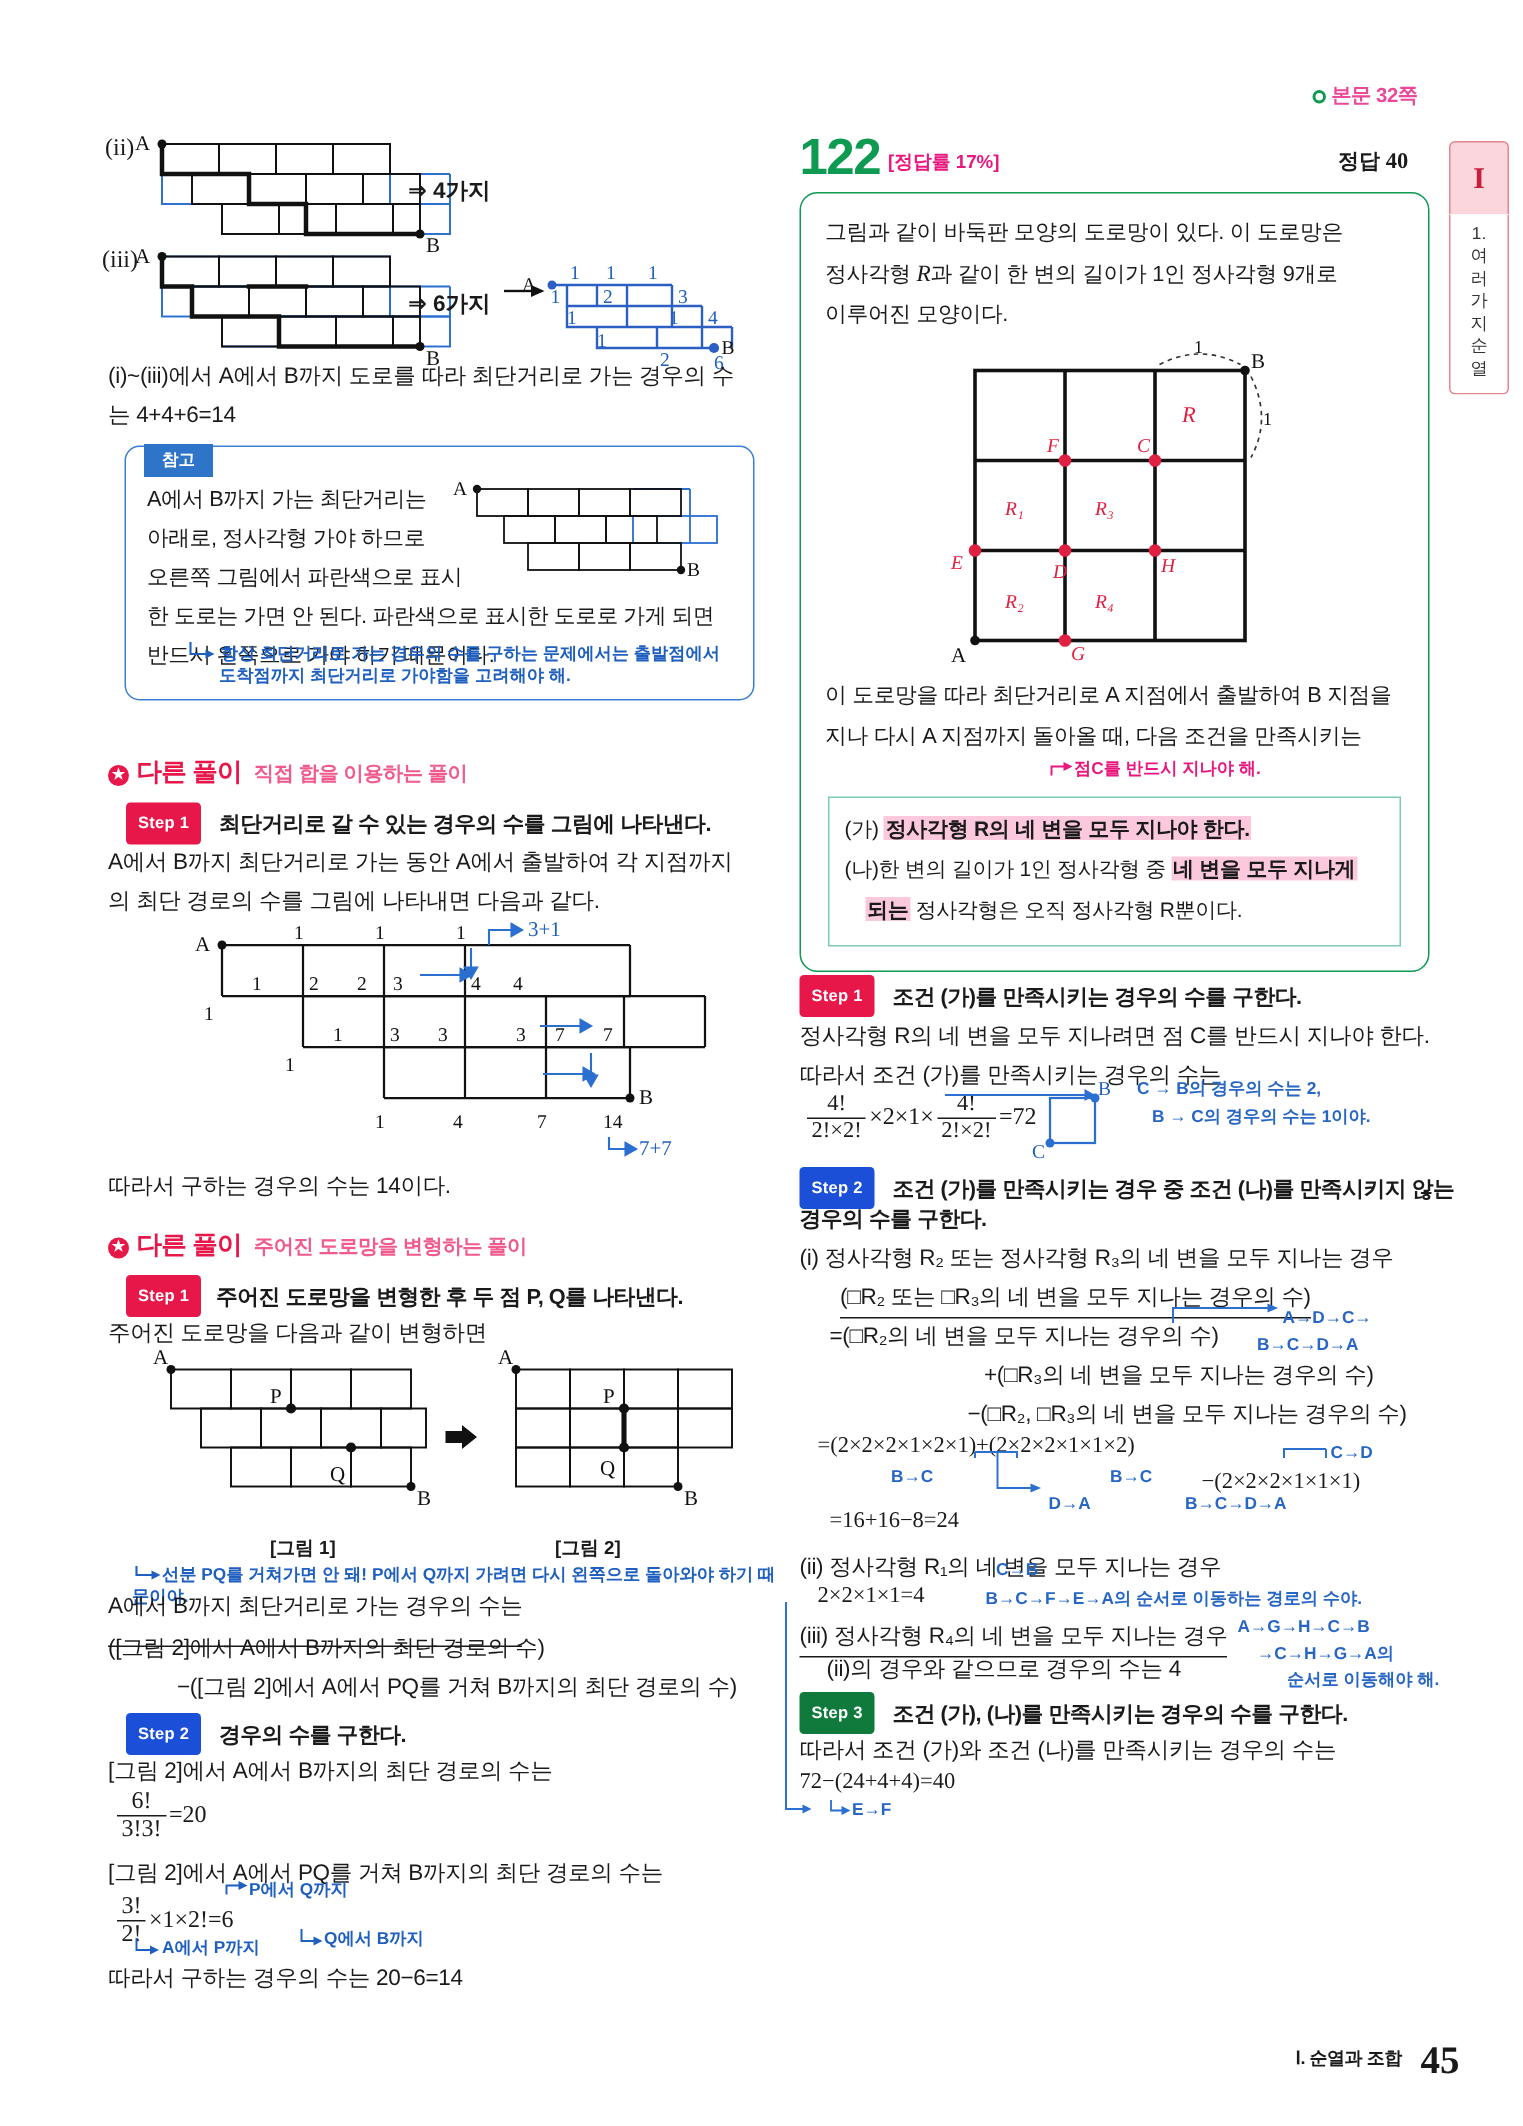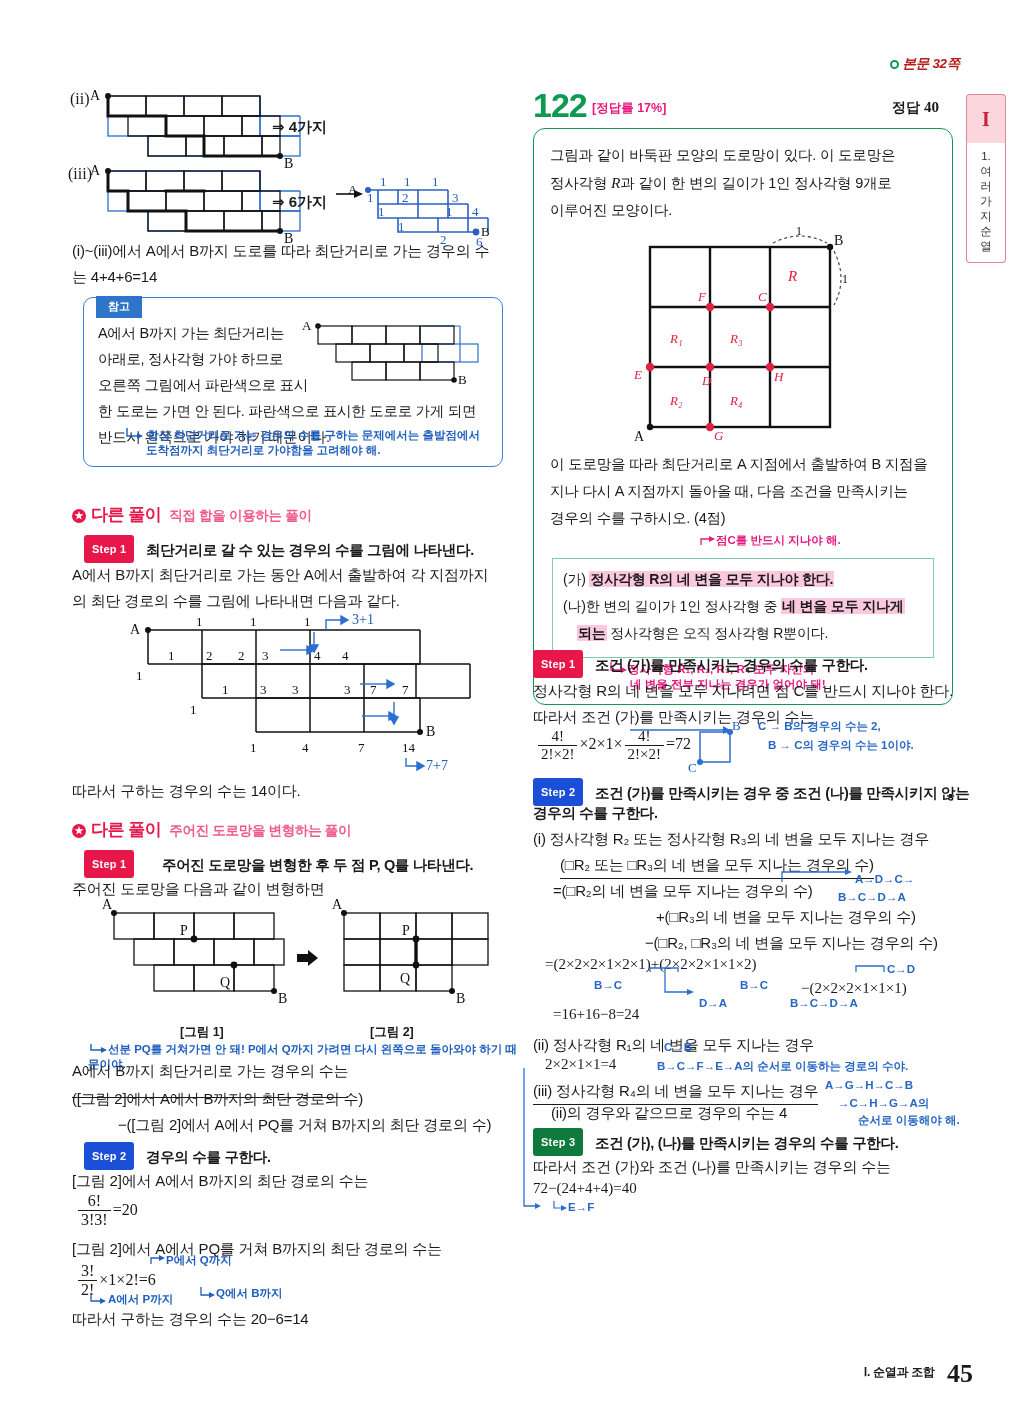--- a/index.html
+++ b/index.html
@@ -12,22 +12,22 @@
   
   .abs{position:absolute;}
   .kr{font-family:"Liberation Sans","DejaVu Sans",sans-serif;}
   .serif{font-family:"Liberation Serif","DejaVu Serif",serif;}
   .bold{font-weight:700;}
   .blue{color:#1f5fbf;}
   .blue2{color:#2766c4;}
   .pink{color:#e8187e;}
 
   
-  .topref{position:absolute;right:55px;top:55px;font-size:13.5px;font-weight:700;color:#b91c1c;
-          font-family:"Liberation Sans",sans-serif;letter-spacing:-0.3px;font-style:italic;}
+  .topref{position:absolute;right:70px;top:55px;font-size:13.5px;font-weight:700;color:#ec4899;
+          font-family:"Liberation Sans",sans-serif;letter-spacing:-0.3px;}
   .topref .dot{display:inline-block;width:9px;height:9px;border-radius:50%;
           border:2.5px solid #0f9a52;margin-right:4px;vertical-align:middle;box-sizing:border-box;}
 
   .qnum{position:absolute;left:533px;top:86px;font-size:34px;font-weight:700;color:#0f9a52;
         font-family:"Liberation Sans",sans-serif;letter-spacing:-1px;}
   .qrate{position:absolute;left:592px;top:100px;font-size:12.5px;font-weight:700;color:#e8187e;
         font-family:"Liberation Sans",sans-serif;}
   .ansLabel{position:absolute;left:892px;top:99px;font-size:14px;font-weight:700;
         font-family:"Liberation Sans",sans-serif;}
   .ansLabel .num{font-family:"Liberation Serif",serif;font-size:15px;}
@@ -364,21 +364,21 @@
     </svg>
   </div>
 
   <div class="abs bp" style="left:72px;top:778px;">따라서 구하는 경우의 수는 14이다.</div>
 
   <div class="abs otherhead" style="left:72px;top:818px;">
     <span class="star">★</span><span class="t1">다른 풀이</span><span class="t2">주어진 도로망을 변형하는 풀이</span>
   </div>
   <div class="abs steprow" style="left:84px;top:850px;">
     <span class="step step1">Step 1</span>
-    <span style="margin-left:24px;">주어진 도로망을 변형한 후 두 점 P, Q를 나타낸다.</span>
+    <span style="margin-left:6px;">주어진 도로망을 변형한 후 두 점 P, Q를 나타낸다.</span>
   </div>
   <div class="abs bp" style="left:72px;top:876px;">주어진 도로망을 다음과 같이 변형하면</div>
 
   <div class="abs" style="left:100px;top:905px;">
     <svg width="190" height="115" viewBox="0 0 190 115">
       <g stroke="#111" stroke-width="1.3" fill="none">
         <rect x="14" y="8" width="40" height="26"></rect>
           <rect x="54" y="8" width="40" height="26"></rect>
         <rect x="94" y="8" width="40" height="26"></rect>
           <rect x="134" y="8" width="40" height="26"></rect>
@@ -548,47 +548,39 @@
         <text class="lblr" x="180" y="48" style="font-size:15px;">R</text>
         <text class="lblr" x="62" y="110">R₁</text>
         <text class="lblr" x="122" y="110">R₃</text>
         <text class="lblr" x="62" y="172">R₂</text>
         <text class="lblr" x="122" y="172">R₄</text>
       </svg>
     </div>
 
     <p>이 도로망을 따라 최단거리로 A 지점에서 출발하여 B 지점을</p>
     <p>지나 다시 A 지점까지 돌아올 때, 다음 조건을 만족시키는</p>
-    <p>경우의 수를 구하시오. (4점)</p>
 
     <div class="callout pink" style="margin:2px 0 0 148px;">
       <svg width="18" height="12" style="display:inline-block;vertical-align:-2px;">
         <path d="M3 11 L3 5 L12 5" stroke="#e8187e" stroke-width="1.3" fill="none"></path>
         <polygon points="11,2 17,5 11,8" fill="#e8187e"></polygon>
       </svg><span>점C를 반드시 지나야 해.</span>
     </div>
 
     <div class="condbox">
       <p>
         <span>(가)</span>
         <span class="hl bold">정사각형 R의 네 변을 모두 지나야 한다.</span>
       </p>
       <p>
         <span>(나)</span><span>한 변의 길이가 1인 정사각형 중 </span><span class="hl bold">네 변을 모두 지나게</span>
       </p>
       <p style="margin-left:14px;"><span class="hl bold">되는</span><span> 정사각형은 오직 정사각형 R뿐이다.</span></p>
     </div>
 
-    <div class="callout pink" style="margin:2px 0 0 58px;">
-      <svg width="20" height="13" style="display:inline-block;vertical-align:-2px;">
-        <path d="M3 0 L3 8 L14 8" stroke="#e8187e" stroke-width="1.3" fill="none"></path>
-        <polygon points="13,5 19,8 13,11" fill="#e8187e"></polygon>
-      </svg><span>정사각형 R₁, R₂, R₃, R₄ 모두 자신의</span><br>
-      <span style="margin-left:22px;display:inline-block;">네 변을 전부 지나는 경우가 없어야 돼!</span>
-    </div>
   </div>
 
   <div class="abs steprow" style="left:533px;top:650px;">
     <span class="step step1">Step 1</span>
     <span style="margin-left:8px;">조건 (가)를 만족시키는 경우의 수를 구한다.</span>
   </div>
   <div class="abs bp" style="left:533px;top:678px;">정사각형 R의 네 변을 모두 지나려면 점 C를 반드시 지나야 한다.</div>
   <div class="abs bp" style="left:533px;top:704px;">따라서 조건 (가)를 만족시키는 경우의 수는</div>
 
   <div class="abs" style="left:536px;top:728px;">

